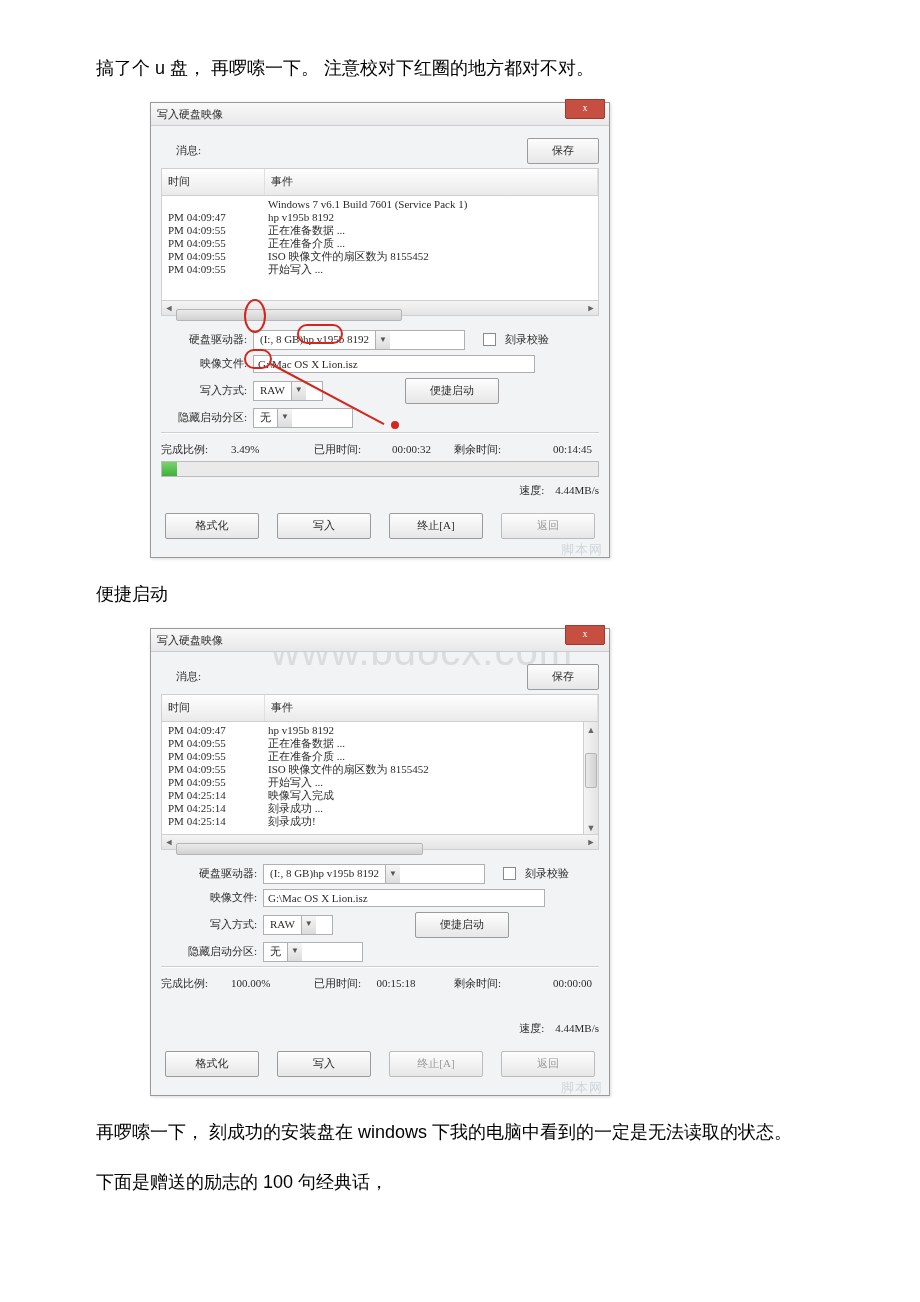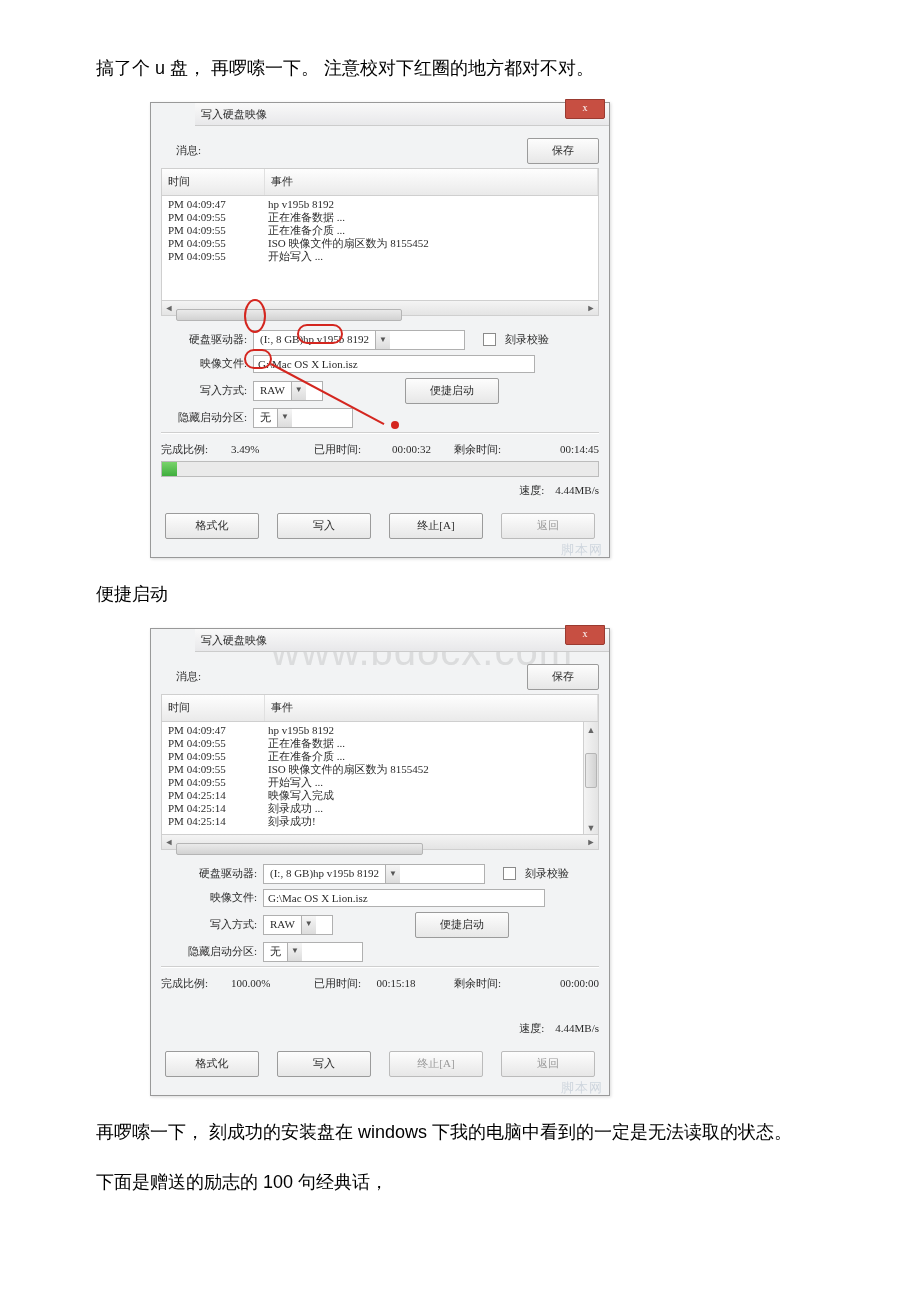--- a/index.html
+++ b/index.html
@@ -27,21 +27,20 @@
     position: relative;
     box-shadow: 1px 1px 3px rgba(0,0,0,0.15);
   }
   .titlebar {
     height: 22px;
     background: linear-gradient(#f9f9f9,#e8e8ea);
     border-bottom: 1px solid #ccc;
     position: relative;
     padding-left: 6px;
     line-height: 22px;
-    margin-left: 44px;
   }
   .close-btn {
     position: absolute;
     right: 4px; top: -4px;
     width: 38px; height: 18px;
     background: #c74f42;
     border: 1px solid #9a3a30;
     border-radius: 0 0 2px 2px;
     color: #fff; text-align: center;
     font-size: 10px; line-height: 16px;
@@ -102,21 +101,21 @@
     border:1px solid #b0b0b0;
     height:18px; line-height:16px;
     padding: 0 4px; font-size:11px;
     box-sizing:border-box;
     vertical-align:middle;
   }
   .combo { display:inline-flex; align-items:stretch; border:1px solid #b0b0b0; background:#fff; height:18px;}
   .combo > span { padding:0 6px; line-height:16px; font-size:11px;}
   .combo .caret { width:14px; background:linear-gradient(#f6f6f6,#dcdcdc); border-left:1px solid #b0b0b0; display:flex; align-items:center; justify-content:center; font-size:8px; color:#555;}
   .checkbox { width:11px; height:11px; border:1px solid #8a8a8a; background:#fff; display:inline-block; vertical-align:middle; margin-right:3px;}
-  .statline { display:flex; align-items:center; font-size:11px; margin:6px 0 2px 0;}
+  .statline { display:flex; align-items:center; font-size:11px; margin:6px 7px 2px 0;}
   .statline .sl-label { width:70px; text-align:left;}
   .progress-track { height:14px; background:#eaeaea; border:1px solid #bcbcbc; position:relative; border-radius:0;}
   .progress-fill { position:absolute; left:0; top:0; bottom:0; background:linear-gradient(#79d36b,#3fae3d); }
   .speedrow { text-align:right; font-size:11px; margin:4px 0 6px 0;}
   .watermark {
     position:absolute; bottom:-4px; right:6px;
     font-size:13px; color:#cfd6de; letter-spacing:1px;
     font-family:sans-serif;
   }
   .btnrow { display:flex; gap:18px; justify-content:center; padding: 6px 0 10px 0;}
@@ -154,20 +153,24 @@
       <span class="label" style="width:40px;">消息:</span>
       <span style="flex:1;"></span>
       <span class="winbtn">保存</span>
     </div>
     <div class="headerrow">
       <div style="width:90px;">时间</div>
       <div style="flex:1;">事件</div>
     </div>
     <div class="logbox" style="height:100px;">
       <div class="logline">
+          <div></div>
+          <div>Windows 7 v6.1 Build 7601 (Service Pack 1)</div>
+        </div>
+      <div class="logline">
           <div>PM 04:09:47</div>
           <div>hp       v195b             8192</div>
         </div>
       <div class="logline">
           <div>PM 04:09:55</div>
           <div>正在准备数据 ...</div>
         </div>
       <div class="logline">
           <div>PM 04:09:55</div>
           <div>正在准备介质 ...</div>

